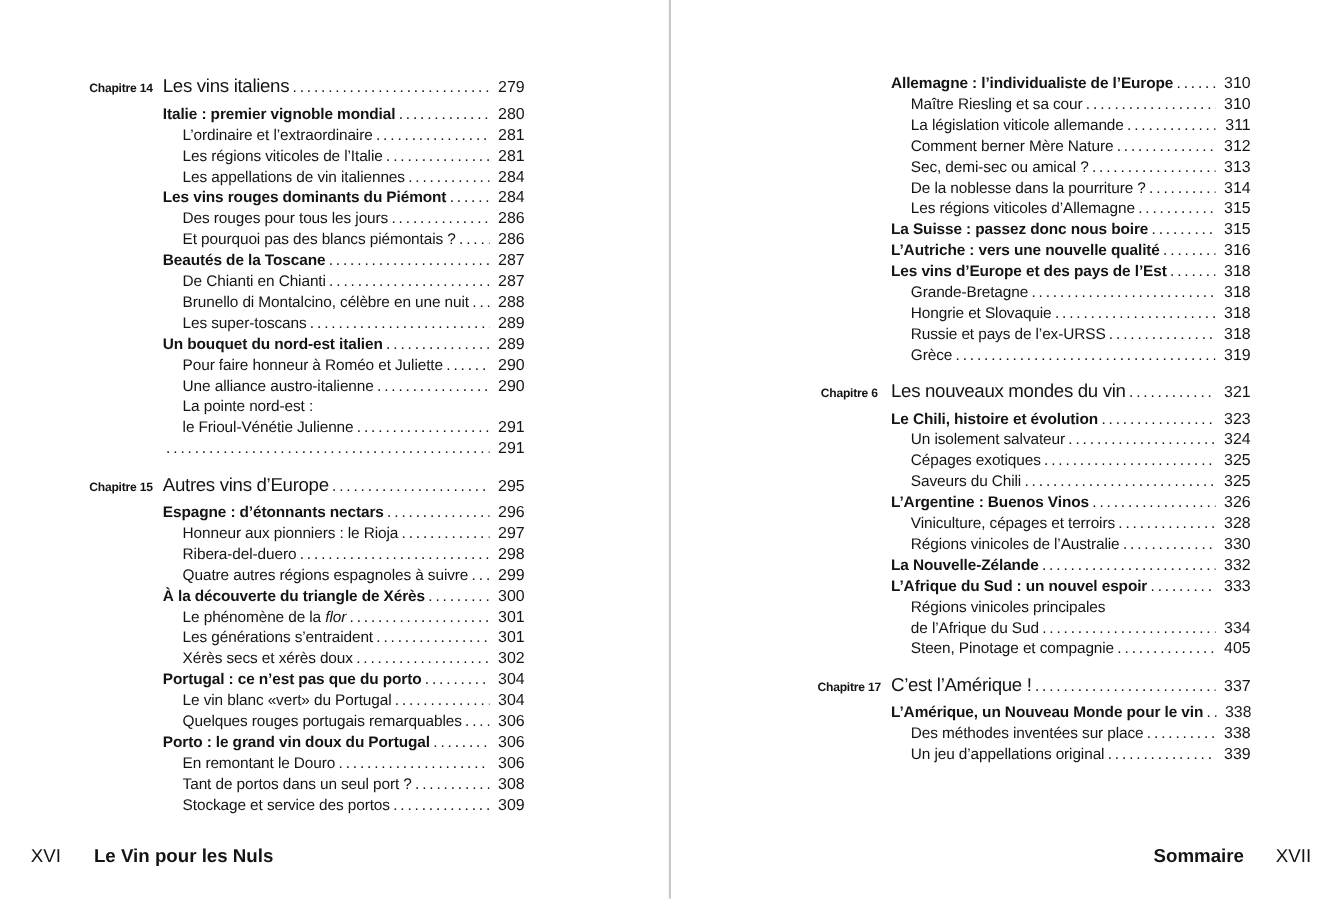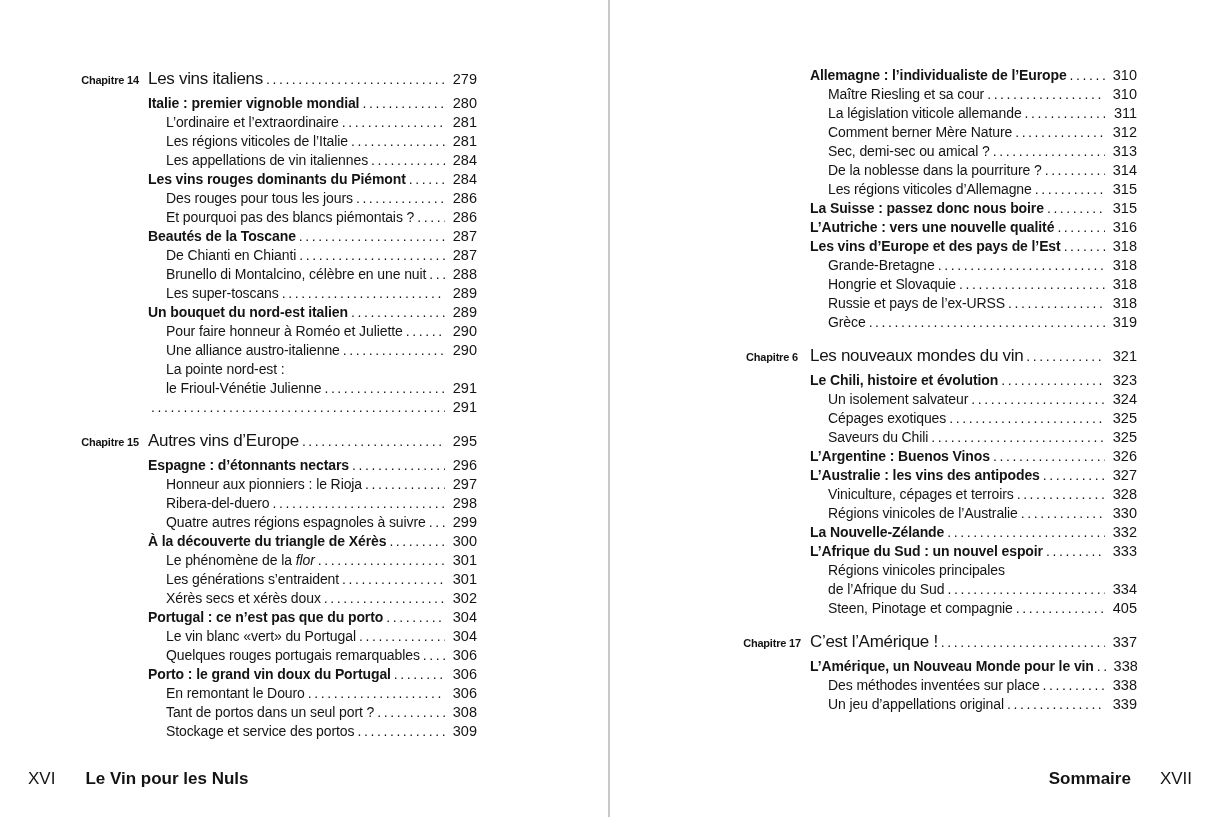--- a/index.html
+++ b/index.html
@@ -328,25 +328,20 @@
         <div class="row h2">
           <span class="label">Saveurs du Chili</span>
           <span class="leader"></span>
           <span class="pagenum">325</span>
         </div>
         <div class="row h1">
           <span class="label">L’Argentine : Buenos Vinos</span>
           <span class="leader"></span>
           <span class="pagenum">326</span>
         </div>
-        <div class="row h1">
-          <span class="label">L’Australie : les vins des antipodes</span>
-          <span class="leader"></span>
-          <span class="pagenum">327</span>
-        </div>
         <div class="row h2">
           <span class="label">Viniculture, cépages et terroirs</span>
           <span class="leader"></span>
           <span class="pagenum">328</span>
         </div>
         <div class="row h2">
           <span class="label">Régions vinicoles de l’Australie</span>
           <span class="leader"></span>
           <span class="pagenum">330</span>
         </div>

